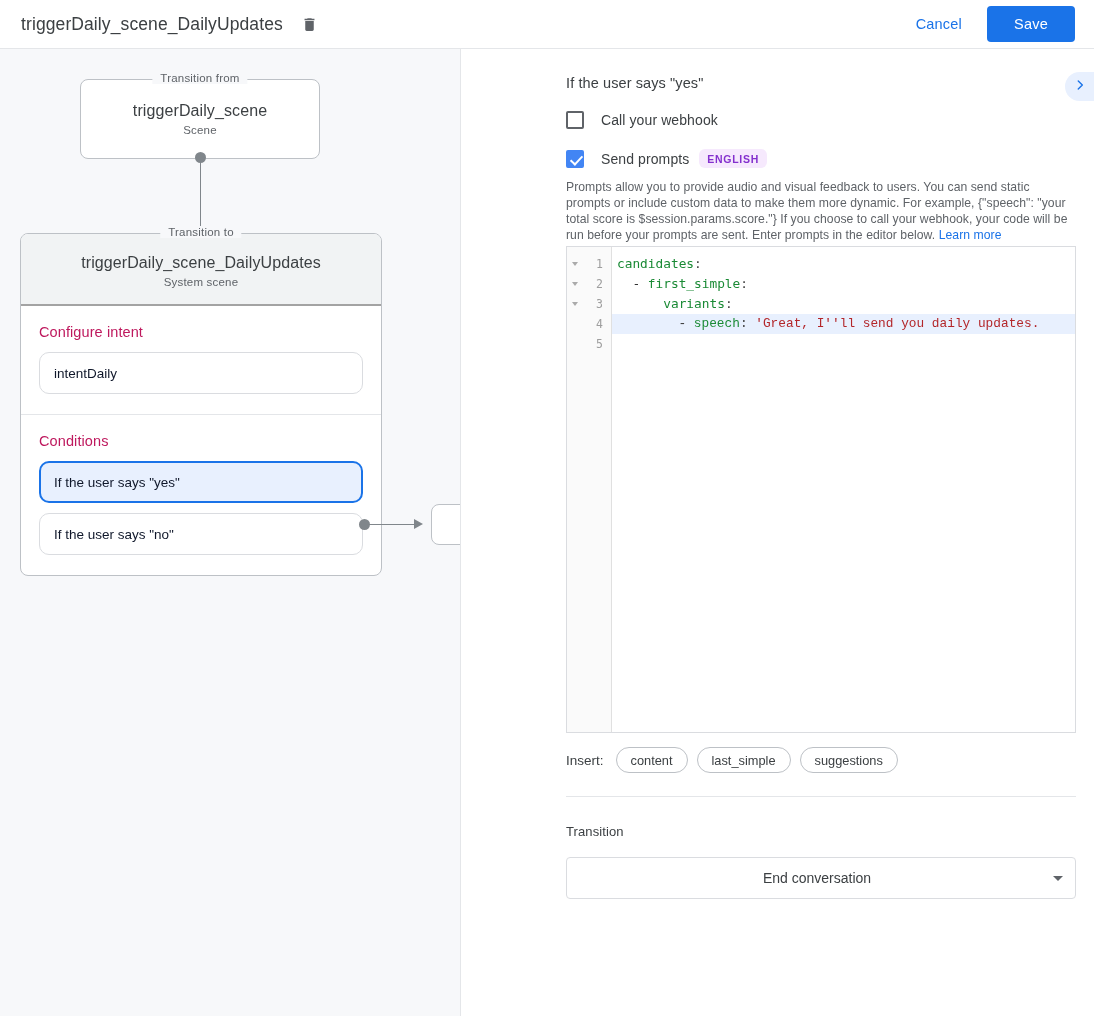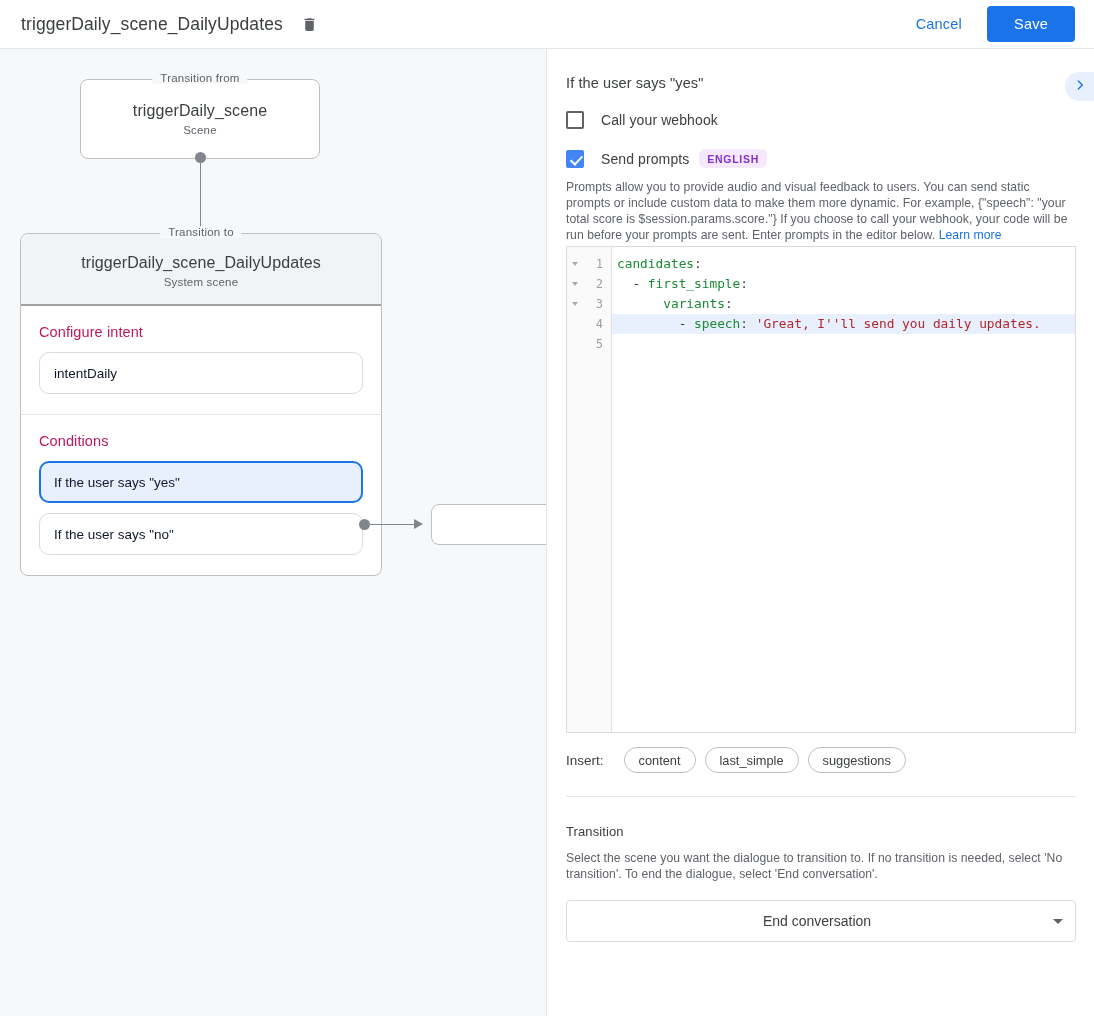--- a/index.html
+++ b/index.html
@@ -69,21 +69,21 @@
     min-width: 88px;
     padding: 0 22px;
     cursor: pointer;
     font-family: inherit;
   }
 
   
   .canvas {
     position: absolute;
     top: 49px; left: 0;
-    width: 547px;
+    width: 461px;
     height: 967px;
     background: #f7f8fa;
     border-right: 1px solid #e4e6e9;
     overflow: hidden;
   }
 
   .node-card {
     position: absolute;
     background: #ffffff;
     border: 1px solid #bdc1c6;
@@ -363,35 +363,35 @@
     position: relative;
   }
   .codeline {
     height: 20px;
     line-height: 20px;
     white-space: pre;
     font-family: "DejaVu Sans Mono", monospace;
     font-size: 12.8px;
     padding-left: 5px;
   }
-  .codeline.hl { background: #e8f0fe; }
+  .codeline.hl { background: #e8f0fe; font-family: Liberation Mono, monospace; }
   .tok-key { color: #1a8a35; }
   .tok-punct { color: #444444; }
   .tok-str { color: #b3262a; }
   .tok-plain { color: #333333; }
 
   .insert-row {
     margin-top: 14px;
     display: flex;
     align-items: center;
   }
   .insert-label {
     font-size: 13.5px;
     color: #3c4043;
-    margin-right: 20px;
+    margin-right: 12px;
   }
   .chip {
     border: 1px solid #bdc1c6;
     border-radius: 14px;
     height: 26px;
     padding: 0 14px;
     display: flex; align-items: center;
     font-size: 12.8px;
     color: #3c4043;
     margin-right: 9px;
@@ -535,21 +535,20 @@
       <div class="insert-row">
         <div class="insert-label">Insert:</div>
         <button class="chip">content</button>
         <button class="chip">last_simple</button>
         <button class="chip">suggestions</button>
       </div>
 
       <div class="panel-hr"></div>
 
       <div class="sect-title">Transition</div>
-      <div class="help-text">Select the scene you want the dialogue to transition to. If no transition is needed, select 'No transition'. To end the dialogue, select 'End conversation'.</div>
 
       <div class="select-box">
         <span class="val">End conversation</span>
         <span class="caret"></span>
       </div>
 
     </div>
   </div>
 </div>
 

